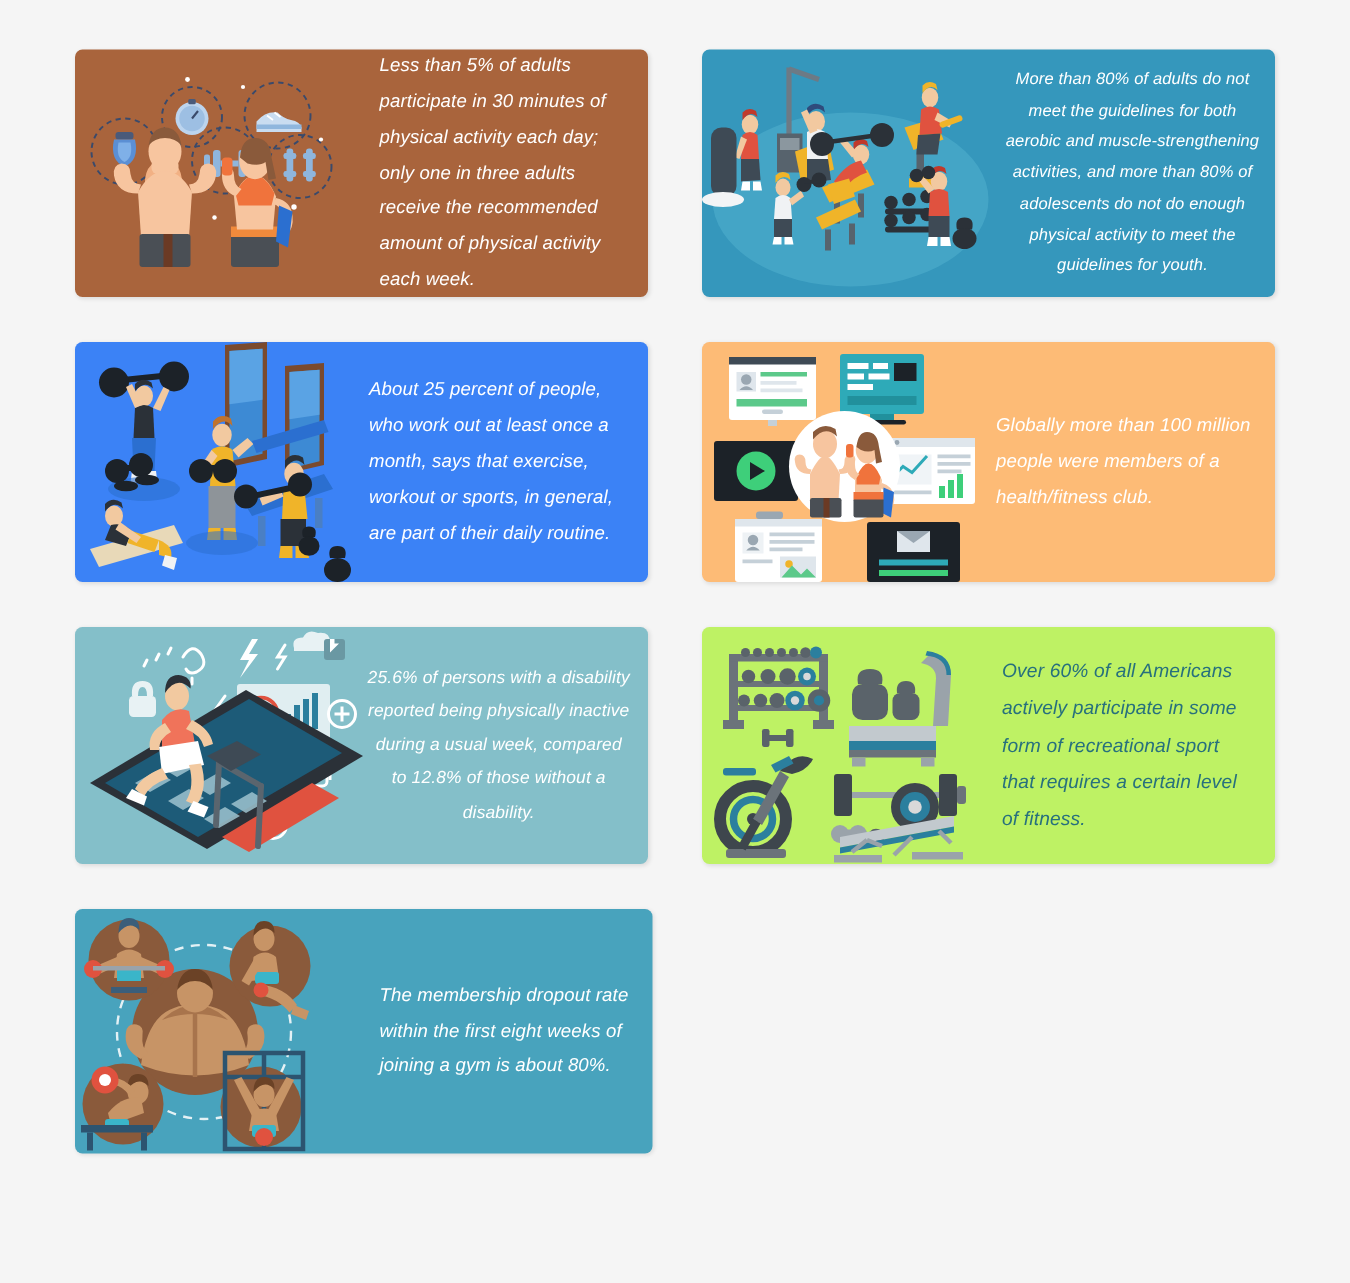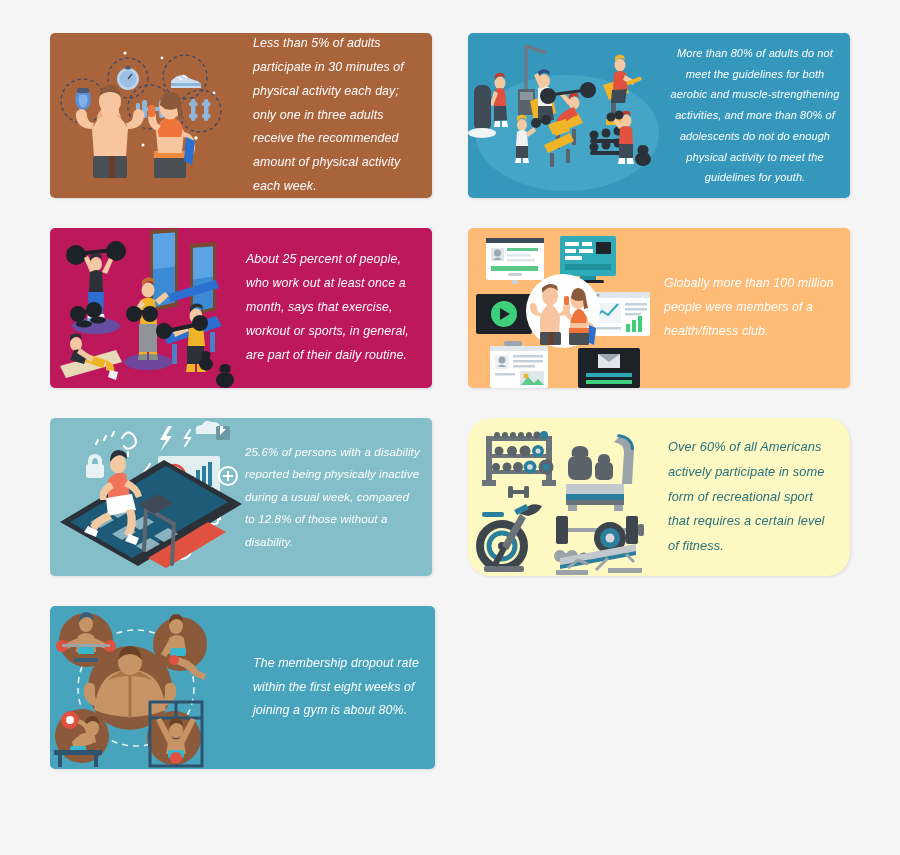--- a/index.html
+++ b/index.html
@@ -58,30 +58,30 @@
     white-space: pre-line;
   }
 
   
   .c1 { background: #a9643c; gap: 12px; }
   .c1 .stat-text { color: #ffffff; text-align: left; padding-left: 6px; }
 
   .c2 { background: #3597bc; }
   .c2 .stat-text { color: #ffffff; text-align: center; font-size: 11px; line-height: 1.88; padding-left: 2px; padding-right: 8px; }
 
-  .c3 { background: #be185d; }
+  .c3 { background: #3b82f6; }
   .c3 .stat-text { color: #ffffff; text-align: left; padding-left: 6px; }
 
   .c4 { background: #fdbb76; }
   .c4 .stat-text { color: #ffffff; text-align: left; padding-left: 6px; }
 
   .c5 { background: #84bfc9; }
-  .c5 .stat-text { color: #ffffff; text-align: left; font-size: 11.6px; line-height: 1.95; padding-left: 0; padding-right: 12px; }
-
-  .c6 { background: #fef9c3; border-radius: 23px; }
+  .c5 .stat-text { color: #ffffff; text-align: center; font-size: 11.6px; line-height: 1.95; padding-left: 0; padding-right: 12px; }
+
+  .c6 { background: #bef264; }
   .c6 .stat-text { color: #27707d; text-align: left; font-size: 12.8px; line-height: 1.95; padding-left: 8px; }
 
   .c7 { background: #48a3bd; }
   .c7 .stat-text { color: #ffffff; text-align: left; padding-left: 8px; }
 </style>
 </head>
 <body>
 
 <div class="infographic">
 

